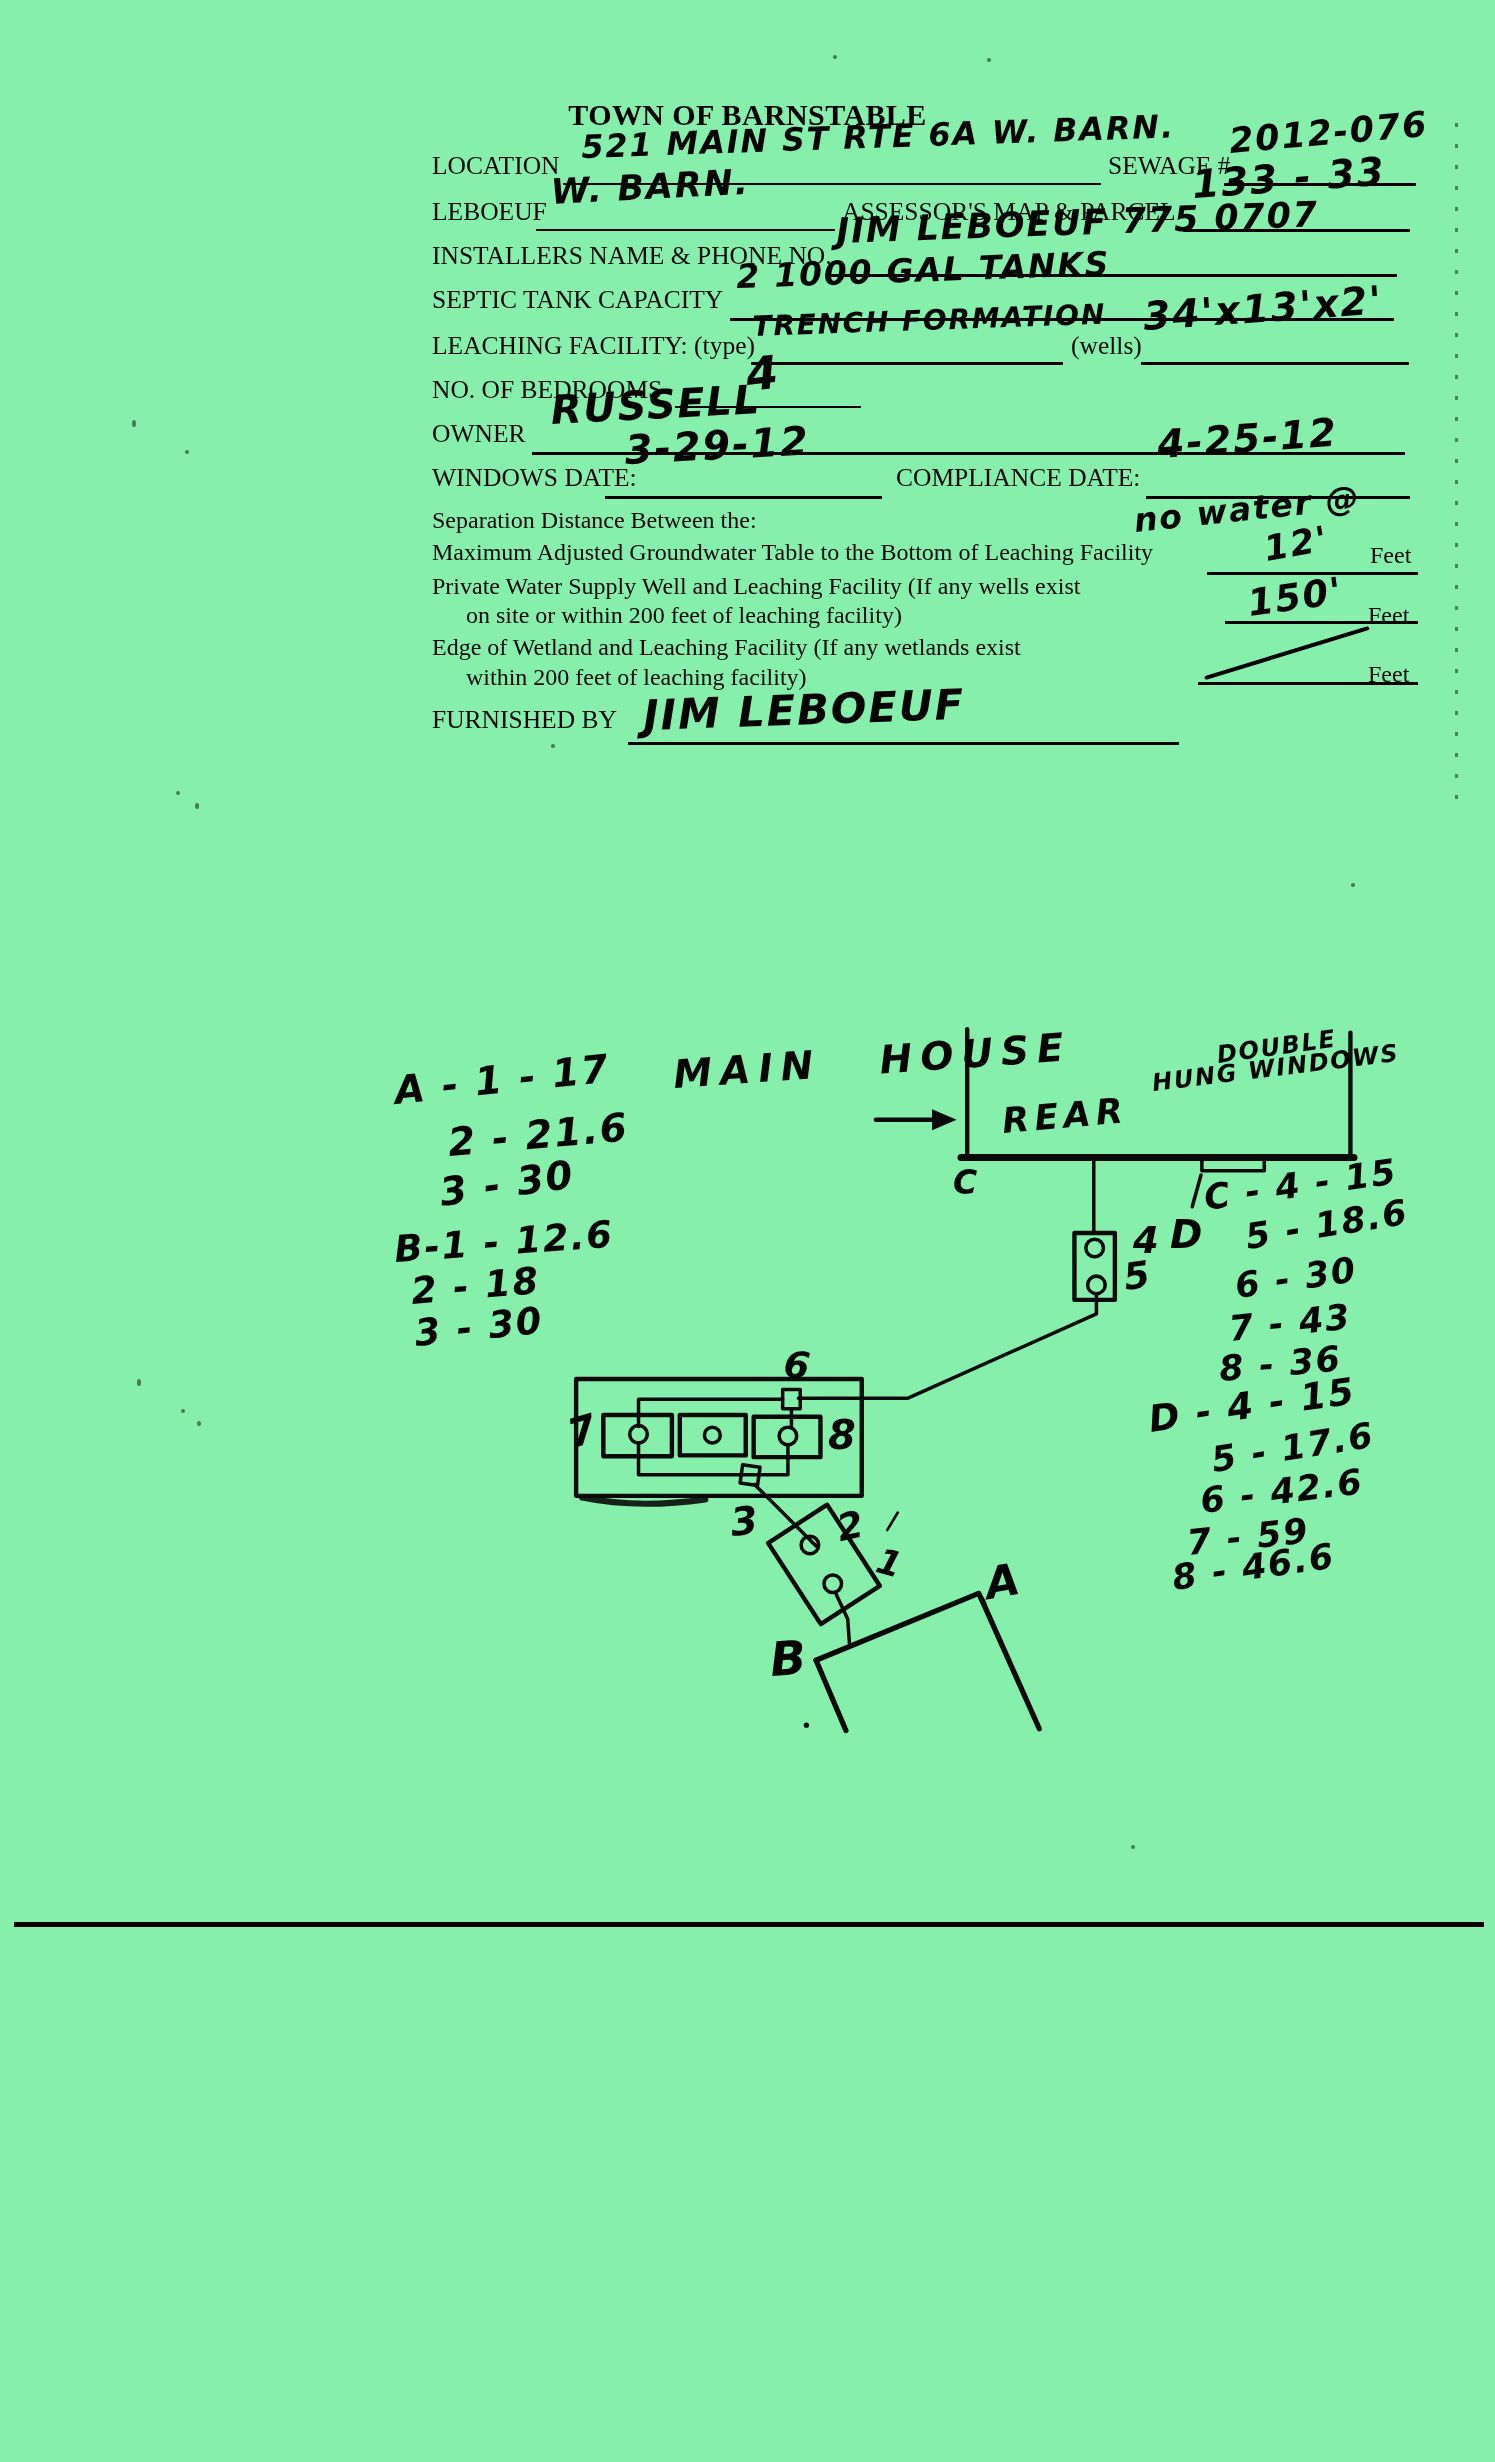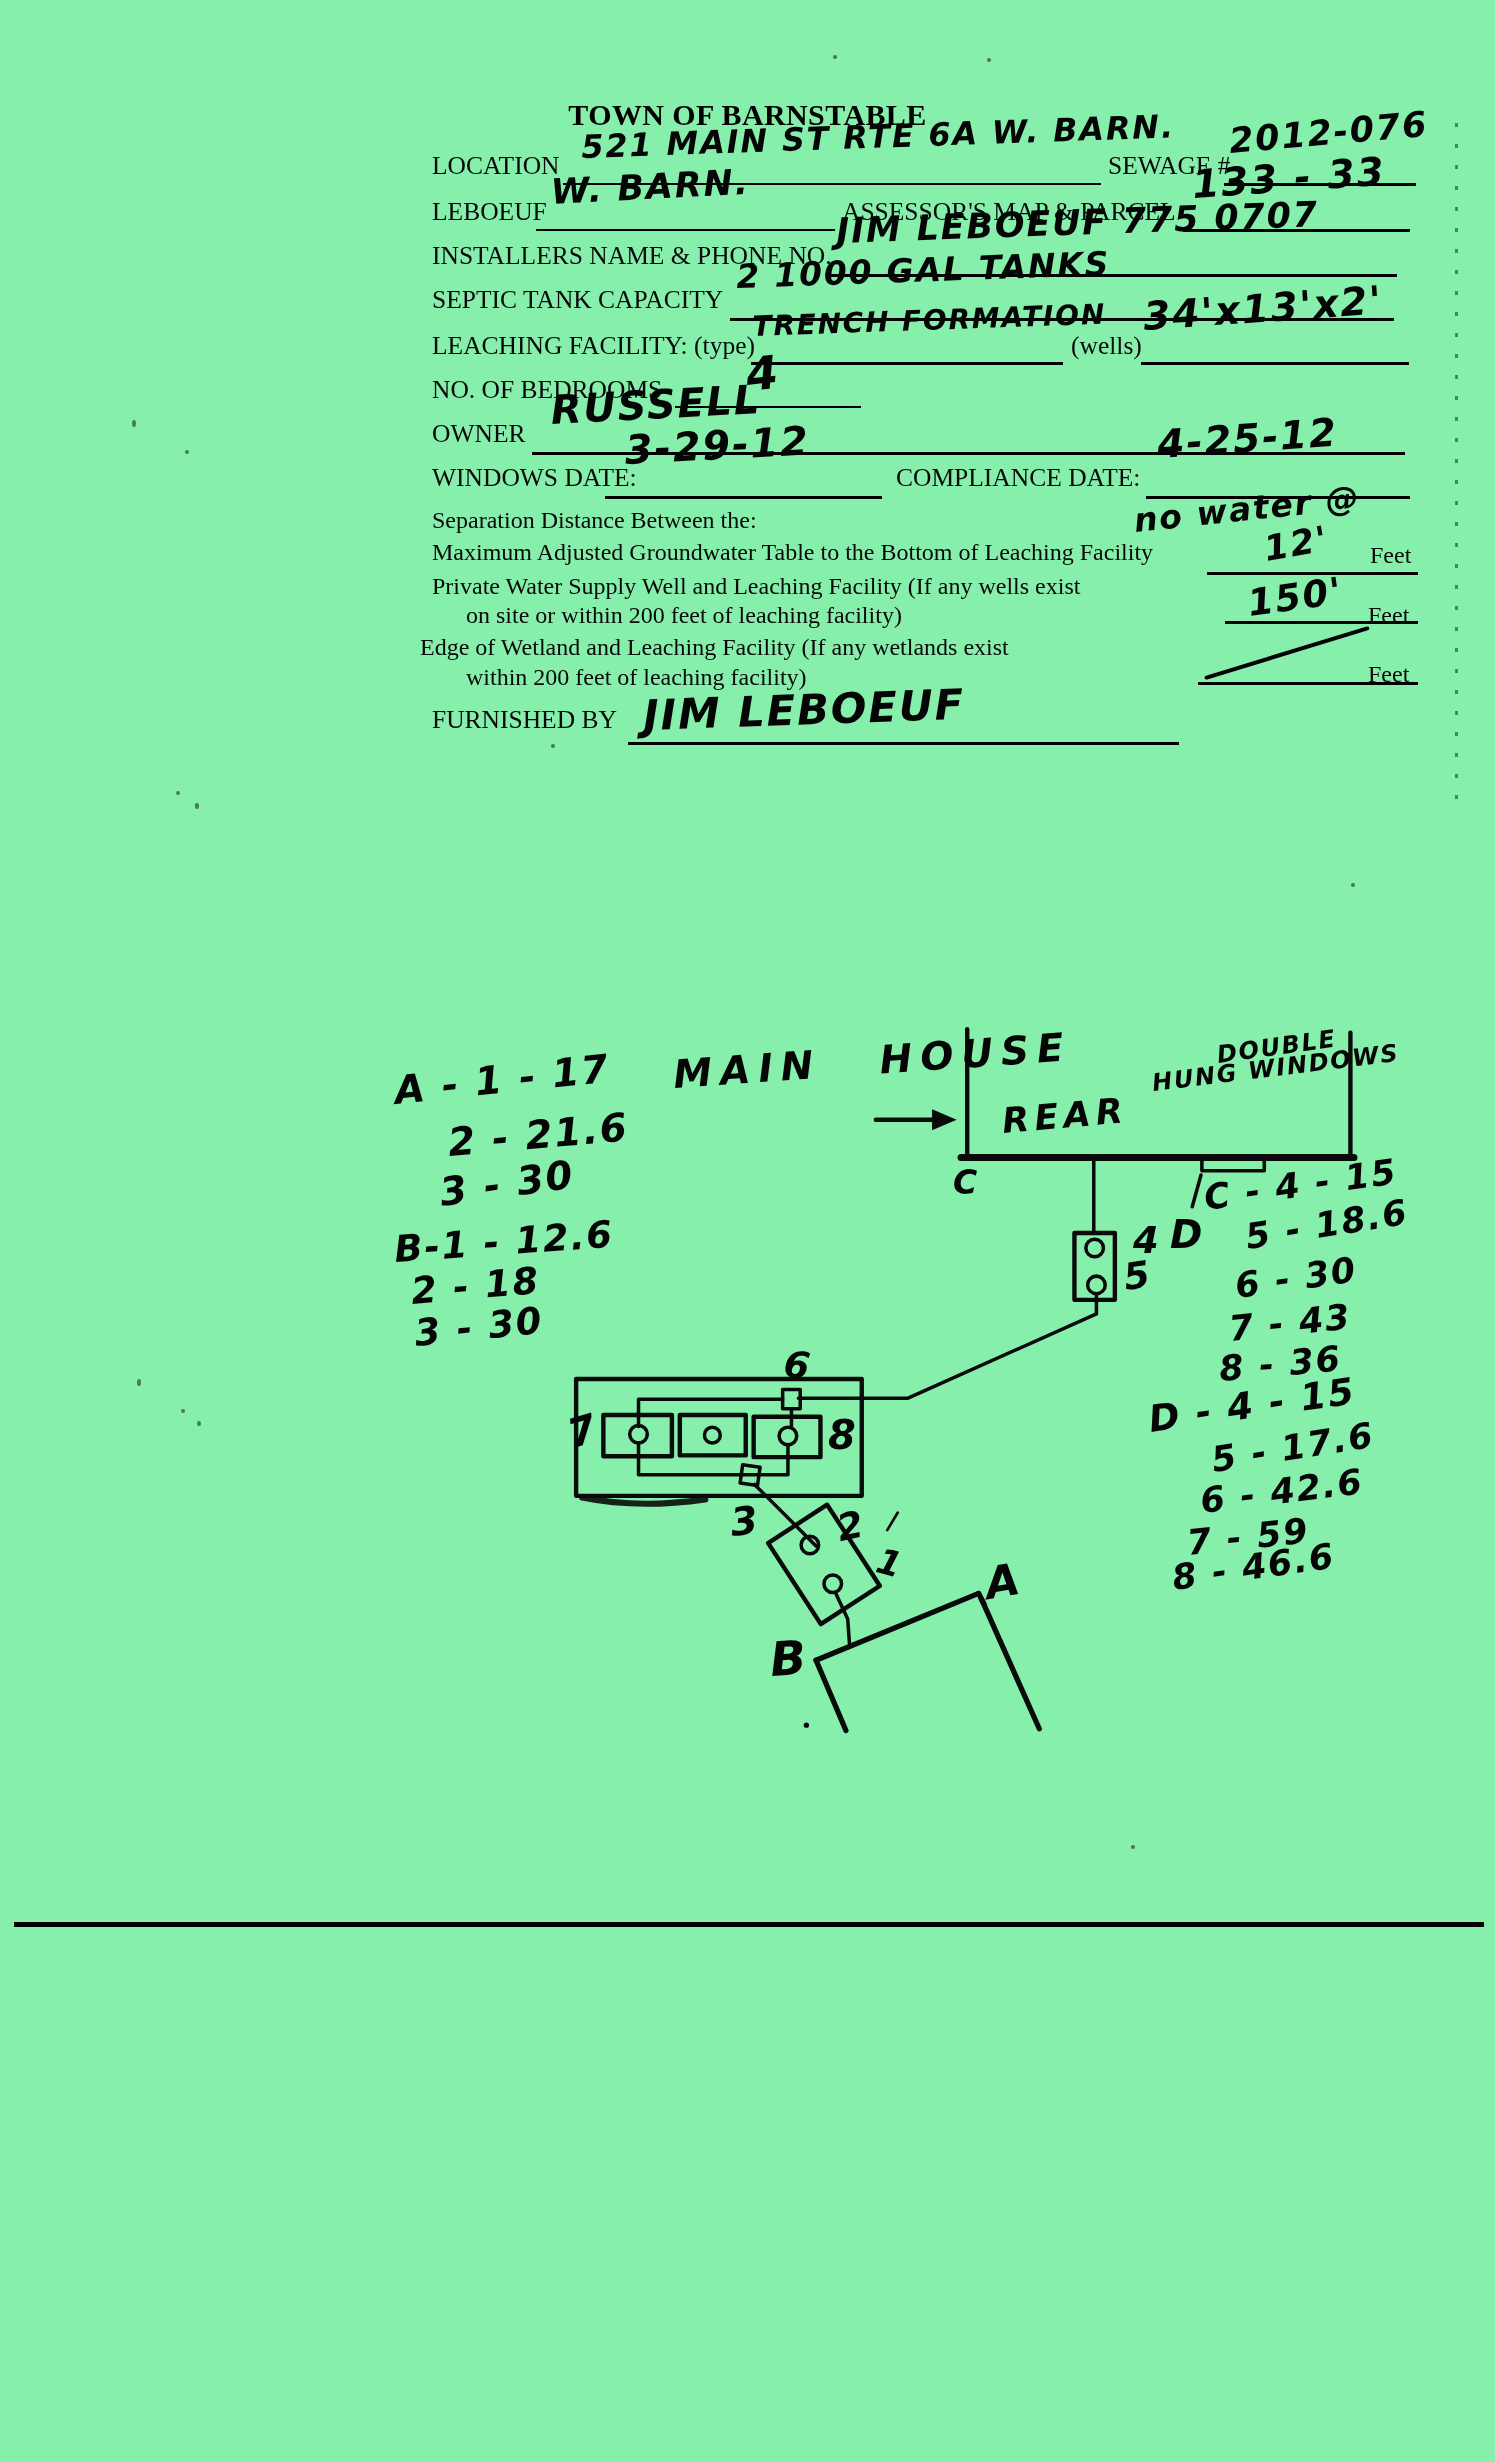--- a/index.html
+++ b/index.html
@@ -76,21 +76,21 @@
   <div class="abs ul4" style="left:1207px;top:572px;width:211px;"></div>
   <span class="abs hw" style="left:1268px;top:529px;font-size:35px;transform:rotate(-10deg);">12'</span>
   <span class="abs lbl sm" style="left:1370px;top:542px;">Feet</span>
 
   <span class="abs lbl sm" style="left:432px;top:573px;">Private Water Supply Well and Leaching Facility (If any wells exist</span>
   <span class="abs lbl sm" style="left:466px;top:602px;">on site or within 200 feet of leaching facility)</span>
   <div class="abs ul4" style="left:1225px;top:621px;width:193px;"></div>
   <span class="abs hw" style="left:1251px;top:582px;font-size:37px;transform:rotate(-8deg);">150'</span>
   <span class="abs lbl sm" style="left:1368px;top:602px;">Feet</span>
 
-  <span class="abs lbl sm" style="left:420px;top:634px;">Edge of Wetland and Leaching Facility (If any wetlands exist</span>
+  <span class="abs lbl sm" style="left:432px;top:634px;">Edge of Wetland and Leaching Facility (If any wetlands exist</span>
   <span class="abs lbl sm" style="left:466px;top:664px;">within 200 feet of leaching facility)</span>
   <div class="abs ul4" style="left:1198px;top:682px;width:220px;"></div>
   <div class="abs" style="left:1201px;top:651px;width:172px;height:4.4px;background:#000;border-radius:2.6px;transform:rotate(-17deg);"></div>
   <span class="abs lbl sm" style="left:1368px;top:661px;">Feet</span>
 
   <span class="abs lbl" style="left:432px;top:705px;">FURNISHED BY</span>
   <div class="abs ul4" style="left:628px;top:742px;width:551px;"></div>
   <span class="abs hw" style="left:644px;top:691px;font-size:42px;transform:rotate(-2deg);">JIM LEBOEUF</span>
 
   <svg class="abs" style="left:0;top:994px;" width="1495" height="791" viewBox="0 0 1700 900">

